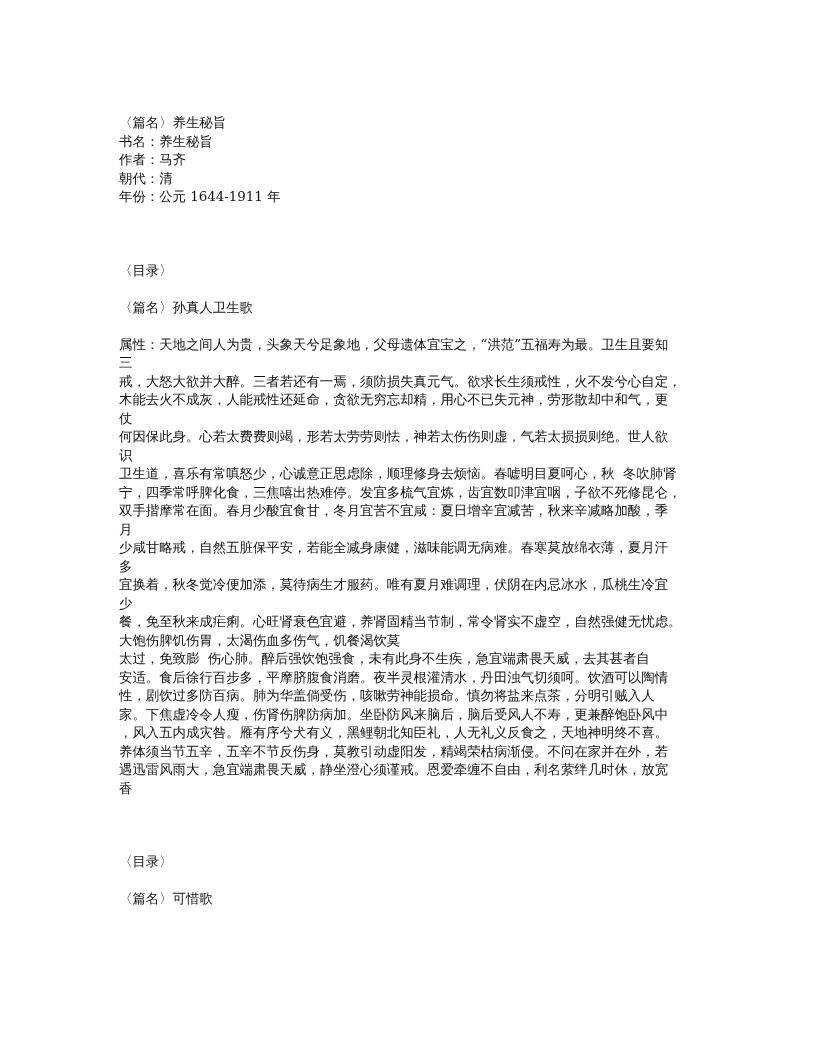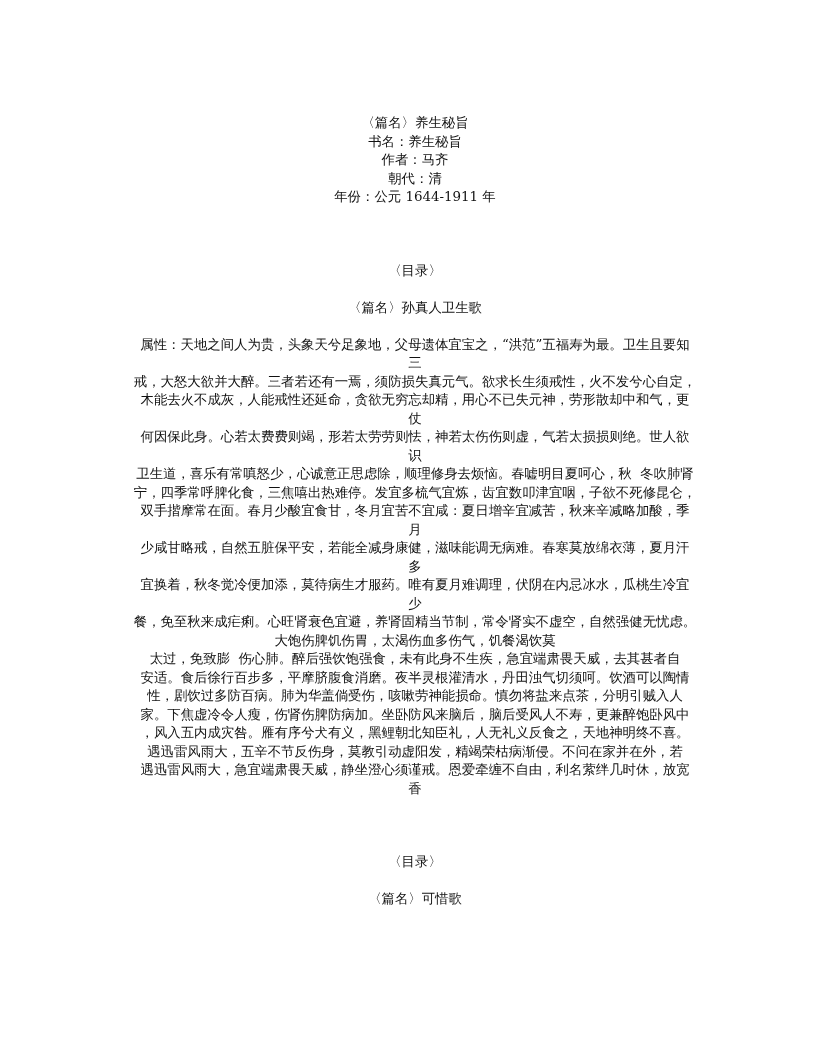--- a/index.html
+++ b/index.html
@@ -19,21 +19,20 @@
     }
     .page {
       position: absolute;
       left: 119px;
       top: 114px;
       width: 592px;
     }
     .line {
       white-space: pre;
       height: 18.5px;
-      text-align: center;
     }
     .meta-block { margin: 0; }
     .gap-large { height: 55px; }
     .gap-mid { height: 18.5px; }
     .para .line { white-space: pre; }
   </style>
 </head>
 <body>
 
 <div class="page">
@@ -69,21 +68,21 @@
       <div class="line">多</div>
       <div class="line">宜换着，秋冬觉冷便加添，莫待病生才服药。唯有夏月难调理，伏阴在内忌冰水，瓜桃生冷宜</div>
       <div class="line">少</div>
       <div class="line">餐，免至秋来成疟痢。心旺肾衰色宜避，养肾固精当节制，常令肾实不虚空，自然强健无忧虑。</div>
       <div class="line">大饱伤脾饥伤胃，太渴伤血多伤气，饥餐渴饮莫</div>
       <div class="line">太过，免致膨  伤心肺。醉后强饮饱强食，未有此身不生疾，急宜端肃畏天威，去其甚者自</div>
       <div class="line">安适。食后徐行百步多，平摩脐腹食消磨。夜半灵根灌清水，丹田浊气切须呵。饮酒可以陶情</div>
       <div class="line">性，剧饮过多防百病。肺为华盖倘受伤，咳嗽劳神能损命。慎勿将盐来点茶，分明引贼入人</div>
       <div class="line">家。下焦虚冷令人瘦，伤肾伤脾防病加。坐卧防风来脑后，脑后受风人不寿，更兼醉饱卧风中</div>
       <div class="line">，风入五内成灾咎。雁有序兮犬有义，黑鲤朝北知臣礼，人无礼义反食之，天地神明终不喜。</div>
-      <div class="line">遇迅雷风雨大，五辛不节反伤身，莫教引动虚阳发，精竭荣枯病渐侵。不问在家并在外，若</div>
+      <div class="line">养体须当节五辛，五辛不节反伤身，莫教引动虚阳发，精竭荣枯病渐侵。不问在家并在外，若</div>
       <div class="line">遇迅雷风雨大，急宜端肃畏天威，静坐澄心须谨戒。恩爱牵缠不自由，利名萦绊几时休，放宽</div>
       <div class="line">香</div>
     </div>
   </div>
 
   <div style="height:55px"></div>
 
   <div>
     <div class="line">〈目录〉</div>
     <div class="gap-mid"></div>

